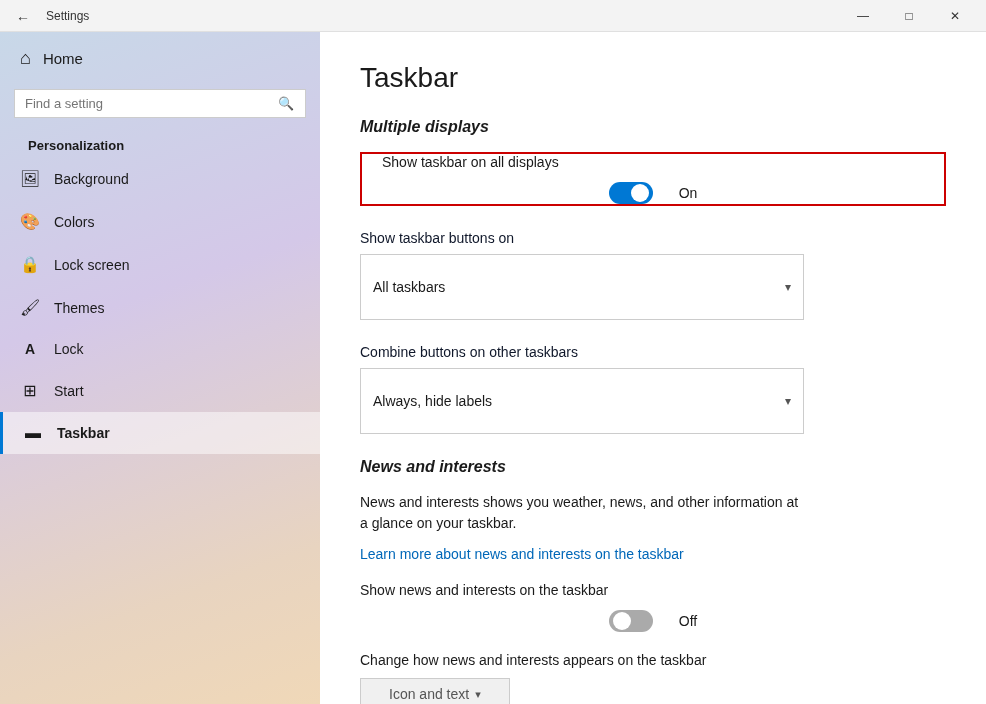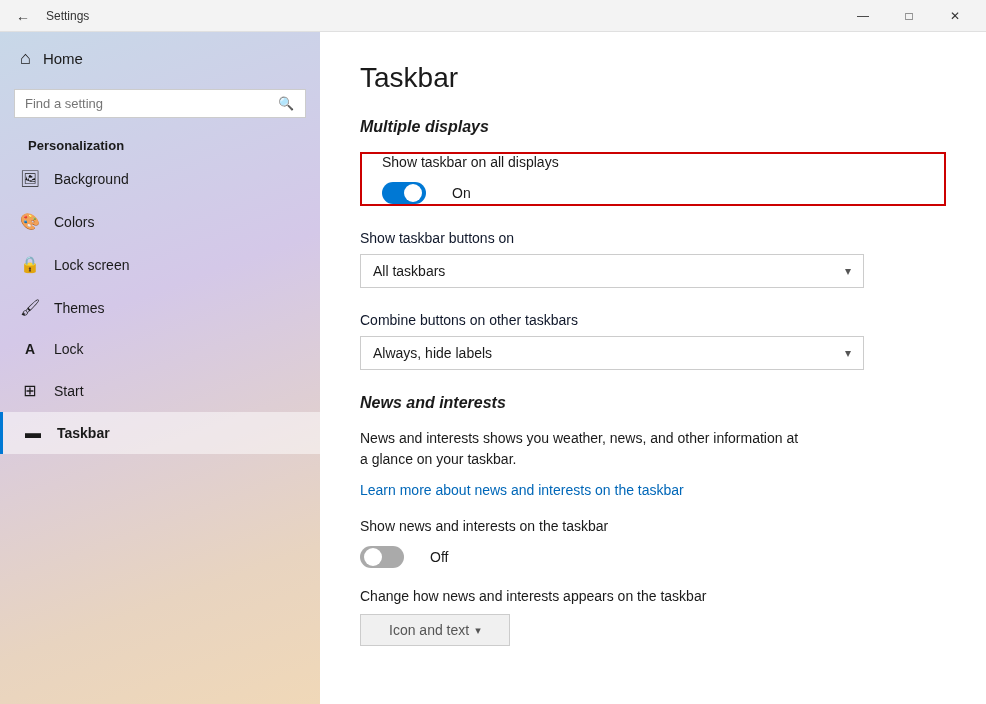--- a/index.html
+++ b/index.html
@@ -67,41 +67,41 @@
 
     .section-title { font-size: 16px; font-weight: 600; color: #1a1a1a; margin-bottom: 16px; font-style: italic; }
 
     
     .highlight-box {
       border: 2px solid #cc0000; padding: 0 20px; margin-bottom: 24px;
     }
     .setting-label { font-size: 14px; color: #1a1a1a; margin-bottom: 12px; }
 
     
-    .toggle-row { display: flex; align-items: center; gap: 26px; }
+    .toggle-row { display: flex; align-items: center; gap: 26px; justify-content: center; }
     .toggle {
       width: 44px; height: 22px; border-radius: 11px; background: #0078d4;
       position: relative; cursor: pointer; display: inline-block;
     }
     .toggle::after {
       content: ''; position: absolute; width: 18px; height: 18px;
       border-radius: 50%; background: white; top: 2px; left: 22px;
       transition: left 0.2s;
     }
     .toggle.off { background: #aaa; }
     .toggle.off::after { left: 4px; }
     .toggle-label { font-size: 14px; color: #1a1a1a; }
 
     
     .dropdown-group { margin-bottom: 24px; }
     .dropdown-label { font-size: 14px; color: #0f172a; margin-bottom: 8px; }
     .dropdown {
       display: flex; align-items: center; justify-content: space-between;
-      border: 1px solid #ccc; padding: 8px 12px; cursor: pointer;
-      background: white; width: 504px;
+      border: 1px solid #ccc; padding: 24px 12px; cursor: pointer;
+      background: white; width: 444px;
     }
     .dropdown-text { font-size: 14px; color: #1a1a1a; }
     .dropdown-arrow { font-size: 12px; color: #555; }
 
     
     .news-section { margin-top: 8px; }
     .news-description { font-size: 14px; color: #1a1a1a; line-height: 1.5; margin-bottom: 12px; max-width: 440px; }
     .learn-link { color: #0067b8; font-size: 14px; cursor: pointer; text-decoration: none; display: block; margin-bottom: 20px; }
 
     .change-label { font-size: 14px; color: #1a1a1a; margin-bottom: 10px; margin-top: 20px; }

